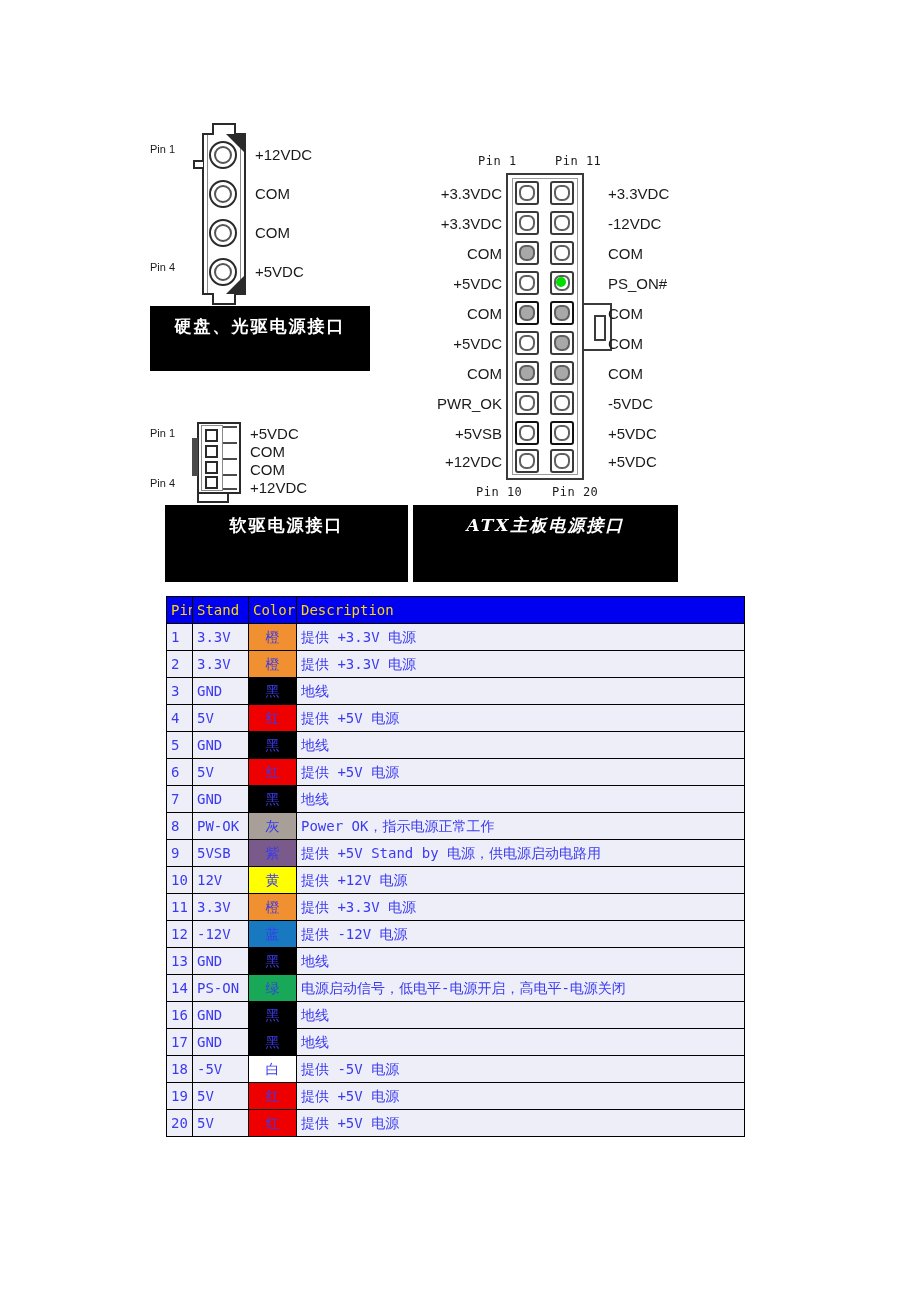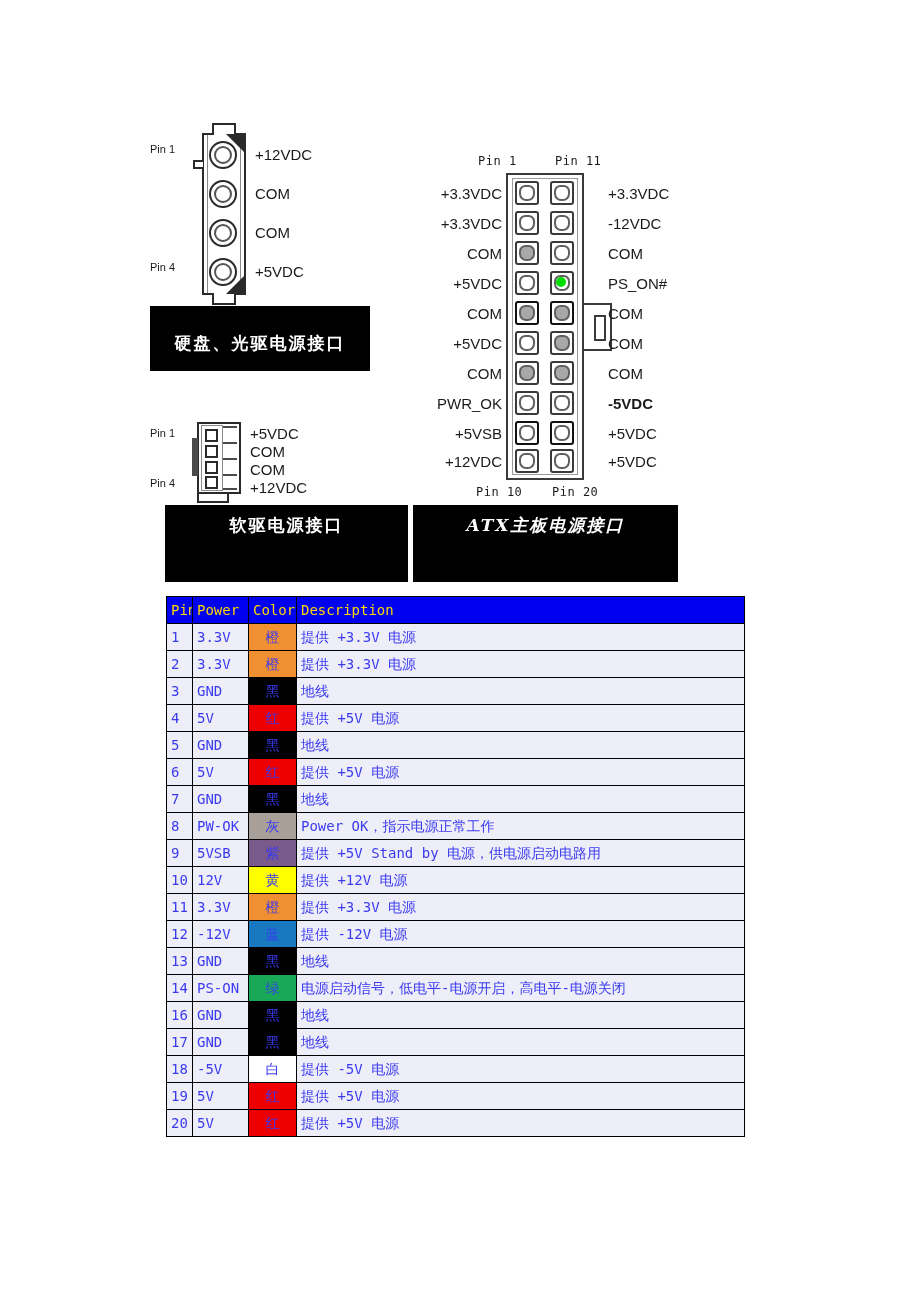--- a/index.html
+++ b/index.html
@@ -155,21 +155,21 @@
   <div class="abs molex-pin" style="left:59px;top:55px;width:28px;height:28px;"></div>
   <div class="abs molex-pin" style="left:59px;top:94px;width:28px;height:28px;"></div>
   <div class="abs molex-pin" style="left:59px;top:133px;width:28px;height:28px;"></div>
 
   <div class="abs conn-label" style="left:105px;top:22px;">+12VDC</div>
   <div class="abs conn-label" style="left:105px;top:61px;">COM</div>
   <div class="abs conn-label" style="left:105px;top:100px;">COM</div>
   <div class="abs conn-label" style="left:105px;top:139px;">+5VDC</div>
 </div>
 
-<div class="abs caption-box" style="left:150px;top:306px;width:220px;height:65px;align-items:center;">
+<div class="abs caption-box" style="left:150px;top:306px;width:220px;height:65px;">
   <div class="inner">硬盘、光驱电源接口</div>
 </div>
 
 <div class="abs" style="left:150px;top:420px;width:240px;height:85px;">
 
   <div class="abs pin-label" style="left:0px;top:8px;">Pin 1</div>
   <div class="abs pin-label" style="left:0px;top:58px;">Pin 4</div>
 
   <div class="abs fl-body" style="left:47px;top:2px;width:44px;height:72px;"></div>
   <div class="abs fl-body" style="left:51px;top:5px;width:22px;height:66px;border-color:#8a8a8a;border-width:1px;"></div>
@@ -287,40 +287,40 @@
   <div class="abs conn-label" style="left:0px;top:271px;width:92px;text-align:right;">+5VSB</div>
   <div class="abs conn-label" style="left:0px;top:299px;width:92px;text-align:right;">+12VDC</div>
 
   <div class="abs conn-label" style="left:198px;top:31px;">+3.3VDC</div>
   <div class="abs conn-label" style="left:198px;top:61px;">-12VDC</div>
   <div class="abs conn-label" style="left:198px;top:91px;">COM</div>
   <div class="abs conn-label" style="left:198px;top:121px;text-align:center;">PS_ON#</div>
   <div class="abs conn-label" style="left:198px;top:151px;">COM</div>
   <div class="abs conn-label" style="left:198px;top:181px;">COM</div>
   <div class="abs conn-label" style="left:198px;top:211px;">COM</div>
-  <div class="abs conn-label" style="left:198px;top:241px;font-weight:bold;">-5VDC</div>
+  <div class="abs conn-label" style="left:198px;top:241px;">-5VDC</div>
   <div class="abs conn-label" style="left:198px;top:271px;">+5VDC</div>
   <div class="abs conn-label" style="left:198px;top:299px;">+5VDC</div>
 </div>
 
 <div class="abs caption-box" style="left:413px;top:505px;width:265px;height:77px;font-style:italic;">
   <div class="inner">ATX主板电源接口</div>
 </div>
 
 <table class="pinout abs" style="left:166px;top:596px;width:579px;">
   <colgroup>
     <col class="c-pin">
       <col class="c-name">
       <col class="c-color">
       <col>
   </colgroup>
   <thead>
     <tr>
       <th>Pin</th>
-      <th>Power</th>
+      <th>Stand</th>
       <th>Color</th>
       <th>Description</th>
     </tr>
   </thead>
   <tbody>
       <tr>
         <td>1</td>
         <td>3.3V</td>
         <td class="colorcell" style="background: rgb(240, 144, 48);">橙</td>
         <td>提供 +3.3V 电源</td>

